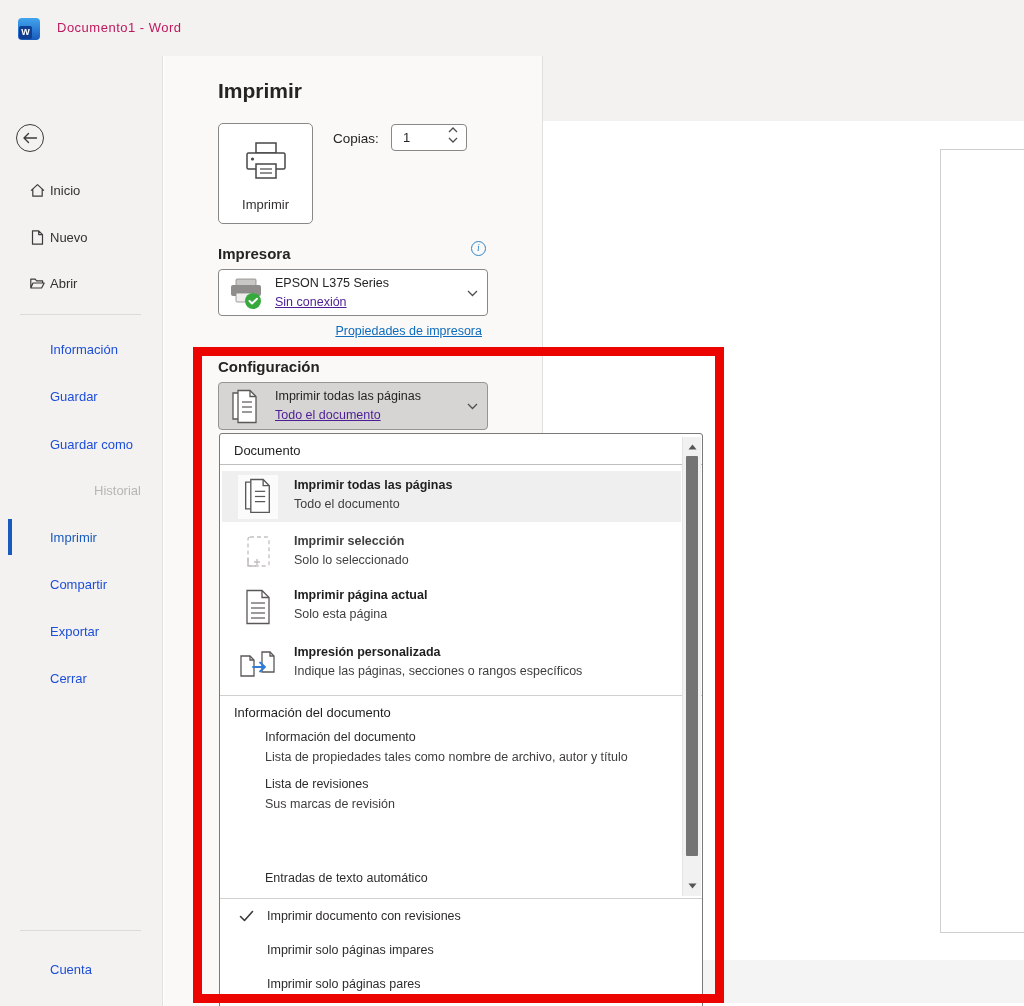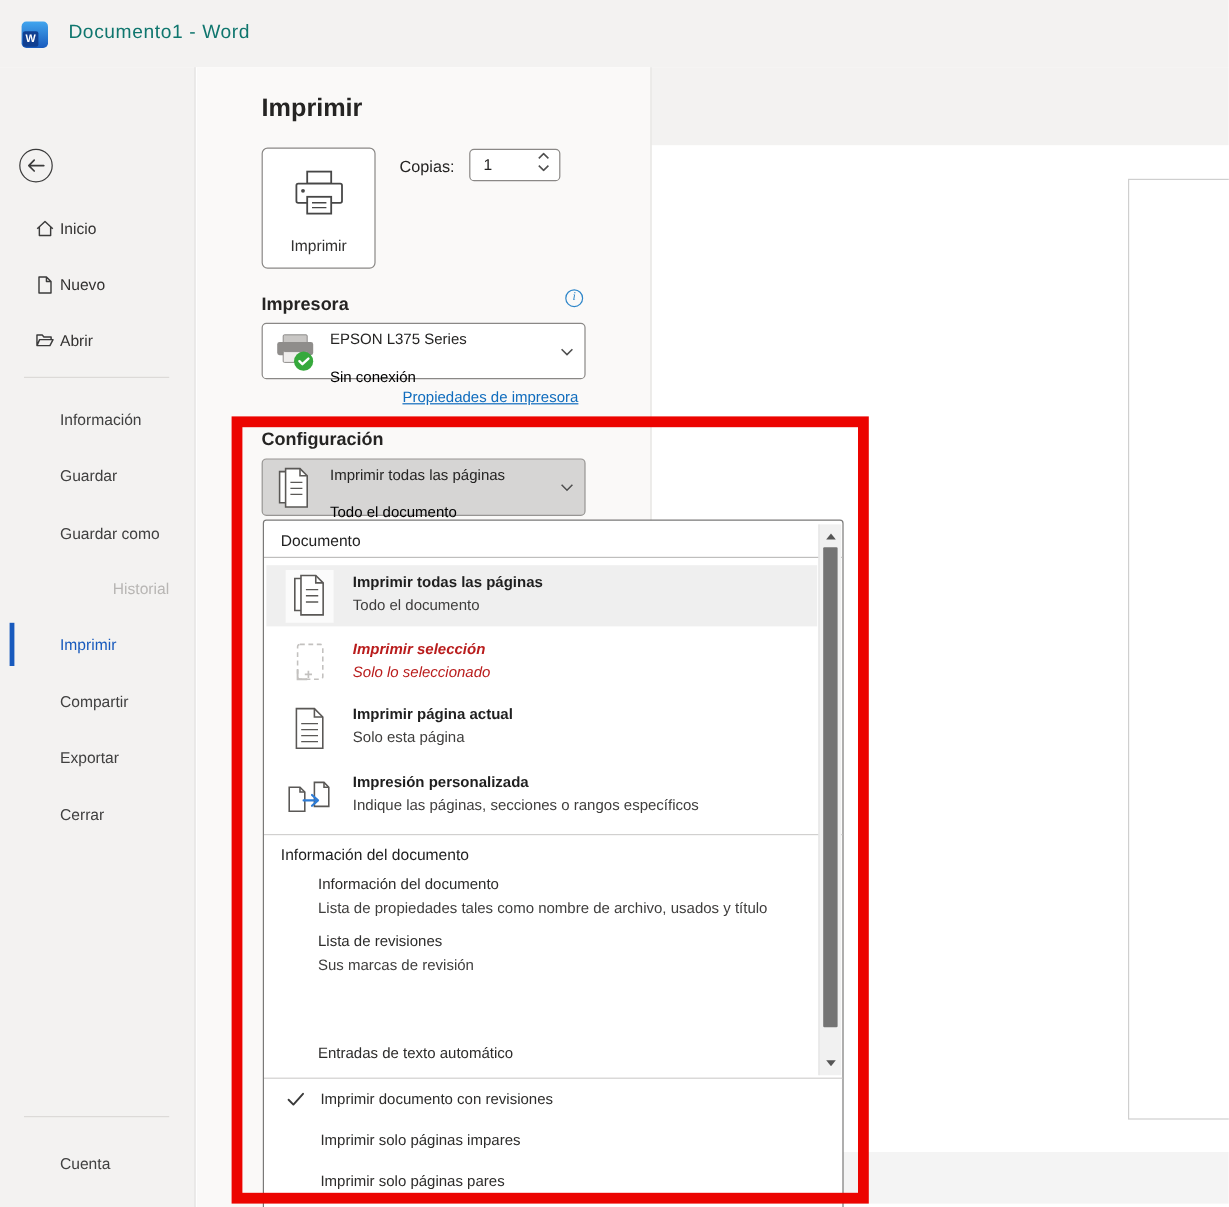--- a/index.html
+++ b/index.html
@@ -6,32 +6,32 @@
   html,body { width:1024px; height:1006px; }
   body { font-family:"Liberation Sans", sans-serif; background:#fff; }
   #screen { position:relative; width:1024px; height:1006px; overflow:hidden; background:#fff; }
 
   
   .titlebar { position:absolute; left:0; top:0; width:1024px; height:56px; background:#f3f2f1; }
   .word-icon { position:absolute; left:18px; top:18px; width:22px; height:22px; border-radius:4px;
     background:linear-gradient(180deg,#41a5ee 0%,#2b7cd3 55%,#185abd 100%); }
   .word-icon span { position:absolute; left:1px; bottom:1px; width:13px; height:13px; background:#103f91;
     border-radius:2px; color:#fff; font-size:9px; font-weight:bold; text-align:center; line-height:13px; }
-  .window-title { position:absolute; left:57px; top:0; height:56px; line-height:56px; font-size:16px; color:#0f766e; letter-spacing:0.5px; }
+  .window-title { position:absolute; left:57px; top:0; height:56px; line-height:56px; font-size:13px; color:#be185d; letter-spacing:0.5px; }
 
   
   .sidebar { position:absolute; left:0; top:56px; width:163px; height:950px; background:#f3f2f1; border-right:1px solid #e3e1df; }
   .back-btn { position:absolute; left:16px; top:68px; width:28px; height:28px; border:1.4px solid #3b3b3b; border-radius:50%;
     display:flex; align-items:center; justify-content:center; cursor:pointer; background:transparent; }
   .nav-row { position:absolute; left:0; width:163px; height:26px; display:flex; align-items:center; cursor:pointer; }
   .nav-row .nicon { position:absolute; left:29px; width:17px; height:17px; }
   .nav-row .nlabel { position:absolute; left:50px; font-size:13px; color:#323130; }
   .side-div { position:absolute; left:20px; width:121px; height:1px; background:#dcdad8; }
   .menu-row { position:absolute; left:0; width:163px; height:28px; display:flex; align-items:center; cursor:pointer; }
-  .menu-row .mlabel { position:absolute; left:50px; font-size:13px; color:#404040; }
+  .menu-row .mlabel { position:absolute; left:50px; font-size:13px; color:#1d4ed8; }
   .menu-row.disabled .mlabel { color:#b8b6b4; }
   .menu-row.selected .mlabel { color:#185abd; }
   .sel-bar { position:absolute; left:8px; top:463px; width:3.5px; height:36px; background:#185abd; }
 
   
   .main-panel { position:absolute; left:164px; top:56px; width:378px; height:950px; background:#faf9f8; }
   .page-title { position:absolute; left:218px; top:79px; font-size:21px; font-weight:bold; color:#252423; }
   .print-btn { position:absolute; left:218px; top:123px; width:95px; height:101px; background:#fff; border:1px solid #8a8886;
     border-radius:5px; cursor:pointer; }
   .print-btn .plabel { position:absolute; left:0; right:0; bottom:11px; text-align:center; font-size:13px; color:#323130; }
@@ -41,21 +41,21 @@
   .copies-value { position:absolute; left:11px; top:0; height:25px; line-height:25px; font-size:13px; color:#252423; }
   .spin { position:absolute; right:6px; width:12px; height:11px; cursor:pointer; }
   .spin.up { top:2px; } .spin.down { bottom:2px; }
 
   .section-header { position:absolute; left:218px; font-size:15px; font-weight:bold; color:#252423; }
   .info-icon { position:absolute; left:471px; top:241px; width:15px; height:15px; border:1.4px solid #2e86c9; border-radius:50%;
     color:#2e86c9; font-size:10px; font-style:italic; font-family:"Liberation Serif",serif; text-align:center; line-height:12px; cursor:pointer; }
 
   .combo { position:absolute; left:218px; width:270px; background:#fff; border:1px solid #8a8886; border-radius:4px; cursor:pointer; }
   .combo .c-title { position:absolute; left:56px; top:6px; font-size:12.5px; color:#252423; white-space:nowrap; }
-  .combo .c-sub   { position:absolute; left:56px; top:37px; font-size:12.5px; color:#000000; white-space:nowrap; }
+  .combo .c-sub   { position:absolute; left:56px; top:25px; font-size:12.5px; color:#4c1d95; white-space:nowrap;text-decoration:underline; }
   .combo .chev { position:absolute; right:9px; top:50%; margin-top:-3px; }
   .printer-combo { top:269px; height:47px; }
   .settings-combo { top:382px; height:48px; background:#d6d5d4; border-color:#979593; }
   .props-link { position:absolute; left:218px; top:324px; width:264px; text-align:right; font-size:12.5px; color:#0f6cbd;
     text-decoration:underline; cursor:pointer; }
 
   
   .preview-topstrip { position:absolute; left:543px; top:56px; width:481px; height:65px; background:#f3f2f1; }
   .preview-bottomstrip { position:absolute; left:543px; top:960px; width:481px; height:43px; background:#f4f4f4; }
   .preview-divider { position:absolute; left:542px; top:56px; width:1px; height:950px; background:#e1dfdd; }
@@ -67,21 +67,21 @@
   .dd-header { position:absolute; left:14px; font-size:13px; font-weight:normal; color:#1f1f1f; white-space:nowrap; }
   .dd-hline { position:absolute; left:0; width:100%; height:1px; background:#bfbebd; }
   .dd-row { position:absolute; left:2px; width:459px; cursor:pointer; }
   .dd-row.hl { background:#efefef; }
   .dd-row .icon-box { position:absolute; left:16px; top:50%; transform:translateY(-50%); width:40px; height:44px;
     display:flex; align-items:center; justify-content:center; }
   .dd-row.hl .icon-box { background:#fbfbfb; }
   .dd-row .r-title { position:absolute; left:72px; top:7px; font-size:12.5px; font-weight:bold; color:#1f1f1f; white-space:nowrap; }
   .dd-row .r-sub { position:absolute; left:72px; top:26px; font-size:12.5px; color:#3f3e3d; white-space:nowrap; }
   .dd-row.disabled { cursor:default; }
-  .dd-row.disabled .r-title, .dd-row.disabled .r-sub { color:#b91c1c;font-style:italic; }
+  .dd-row.disabled .r-title, .dd-row.disabled .r-sub { color:#404040; }
   .dd-info { position:absolute; left:45px; cursor:pointer; }
   .dd-info .i-title { font-size:12.5px; color:#2d2c2b; white-space:nowrap; }
   .dd-info .i-sub { font-size:12.5px; color:#3f3e3d; white-space:nowrap; margin-top:6px; }
   .dd-sep { position:absolute; left:0; width:100%; height:1px; background:#d1d0cf; }
   .dd-toggle { position:absolute; left:2px; width:459px; height:27px; cursor:pointer; }
   .dd-toggle .t-label { position:absolute; left:45px; top:50%; transform:translateY(-50%); font-size:12.5px; color:#2d2c2b; white-space:nowrap; }
   .dd-toggle .t-check { position:absolute; left:17px; top:50%; transform:translateY(-50%); }
 
   
   .dd-scrollbar { position:absolute; left:462px; top:3px; width:19px; height:459px; background:#f1f1f1; border-left:1px solid #e3e3e3; }
@@ -317,21 +317,21 @@
       </span>
       <span class="r-title">Impresión personalizada</span>
       <span class="r-sub">Indique las páginas, secciones o rangos específicos</span>
     </div>
 
     <div class="dd-sep" style="top:261px;"></div>
     <div class="dd-header" style="top:271px;">Información del documento</div>
 
     <div class="dd-info" style="top:296px;">
       <div class="i-title">Información del documento</div>
-      <div class="i-sub">Lista de propiedades tales como nombre de archivo, usados y título</div>
+      <div class="i-sub">Lista de propiedades tales como nombre de archivo, autor y título</div>
     </div>
     <div class="dd-info" style="top:343px;">
       <div class="i-title">Lista de revisiones</div>
       <div class="i-sub">Sus marcas de revisión</div>
     </div>
     <div class="dd-info" style="top:437px;">
       <div class="i-title">Entradas de texto automático</div>
     </div>
 
     <div class="dd-sep" style="top:464px;"></div>

